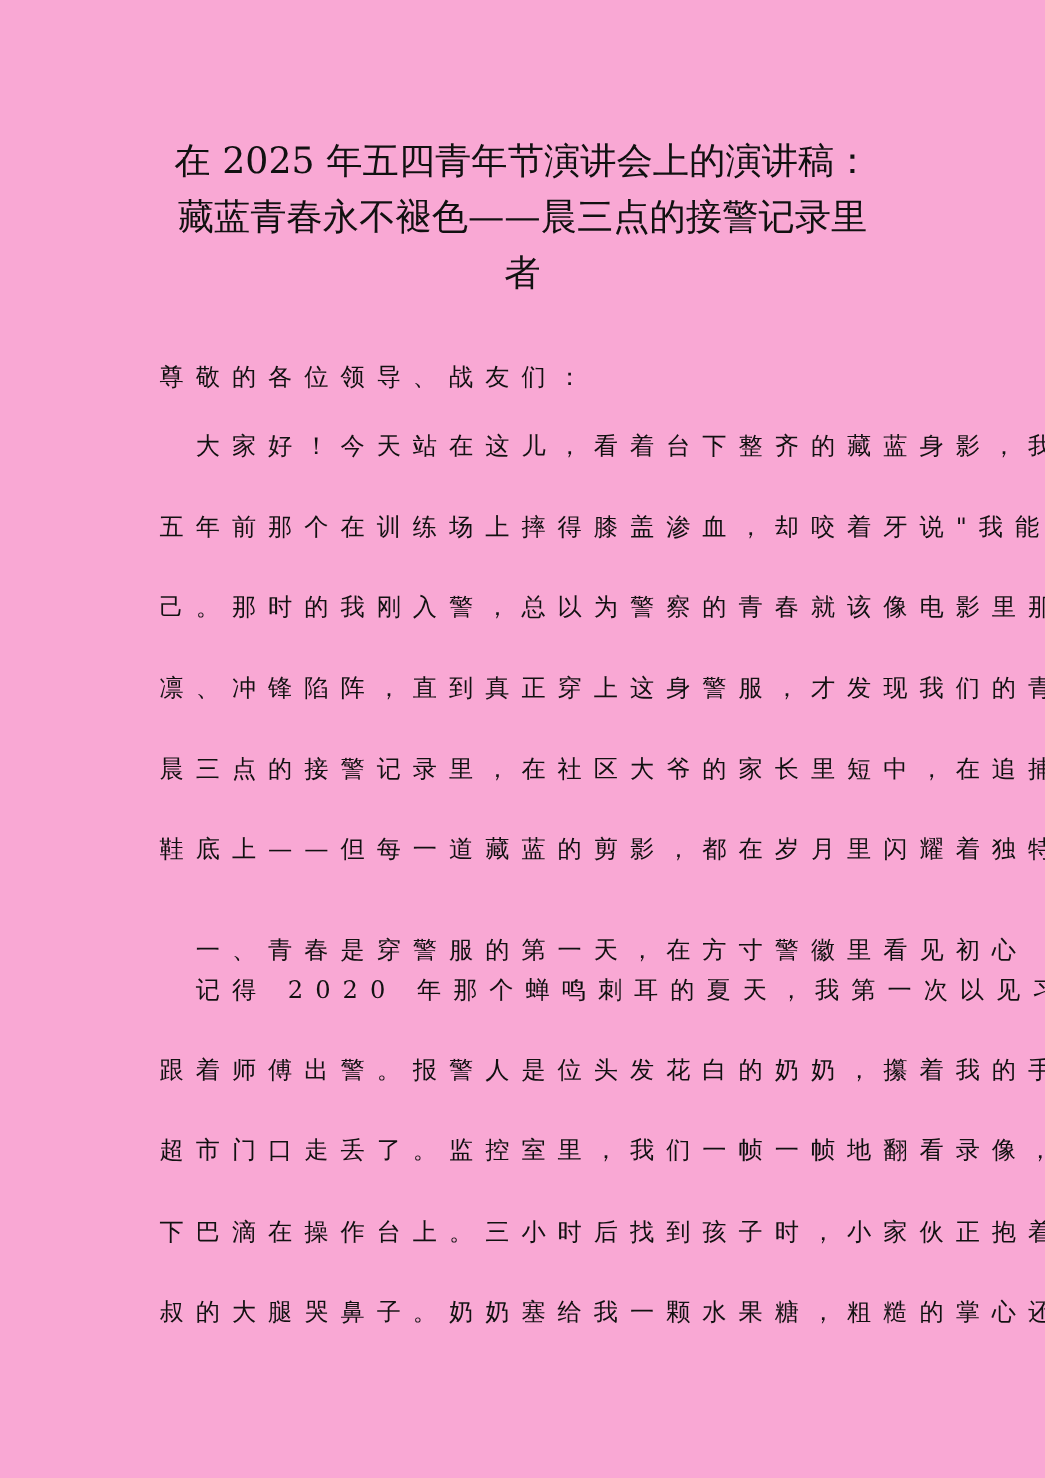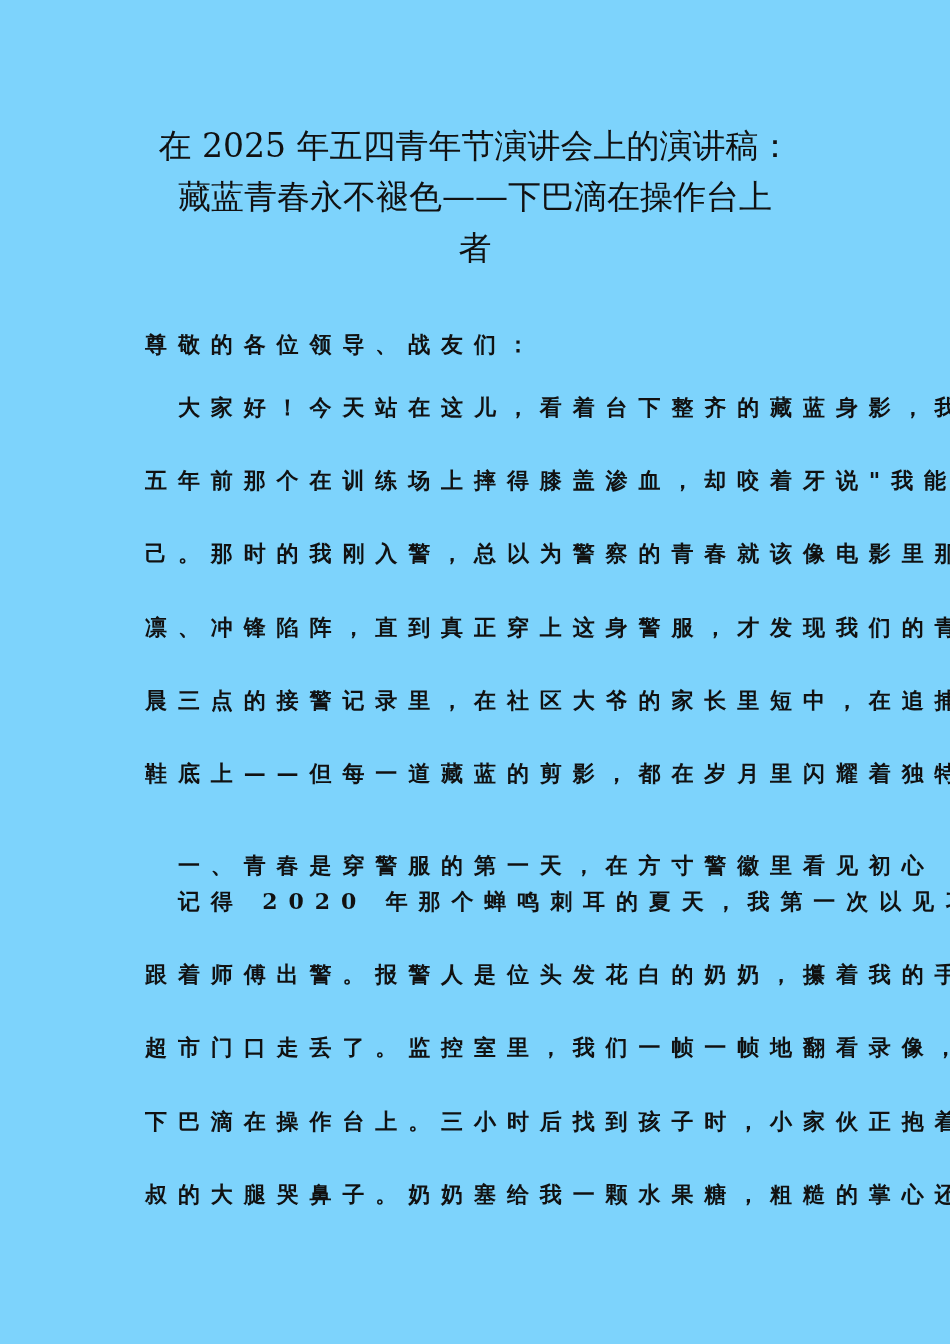--- a/index.html
+++ b/index.html
@@ -13,21 +13,21 @@
       overflow: hidden;
       position: relative;
       font-family: "DejaVu Serif", "Liberation Serif", serif;
       color: #111111;
     }
     .page {
       position: absolute;
       left: 0; top: 0;
       width: 950px;
       height: 1344px;
-      background: #7dd3fc;
+      background: #f9a8d4;
     }
     .title {
       position: absolute;
       left: 140px;
       width: 670px;
       top: 120px;
       text-align: center;
       font-size: 33px;
       line-height: 51px;
       letter-spacing: 0px;
@@ -39,31 +39,30 @@
     }
     .body-line {
       position: absolute;
       left: 145px;
       width: 670px;
       font-size: 22px;
       letter-spacing: 10.9px;
       white-space: nowrap;
       line-height: 30px;
       color: #111;
-      font-weight: bold;
     }
   </style>
 </head>
 <body>
 
 <div class="page">
 
   <div class="title">
     <span class="tline">在 2025 年五四青年节演讲会上的演讲稿：</span>
-    <span class="tline">藏蓝青春永不褪色——下巴滴在操作台上</span>
+    <span class="tline">藏蓝青春永不褪色——晨三点的接警记录里</span>
     <span class="tline">者</span>
   </div>
 
   <div class="body-line" style="top:329px;">尊敬的各位领导、战友们：</div>
 
   <div class="body-line" style="top:392px;">　大家好！今天站在这儿，看着台下整齐的藏蓝身影，我忽然想起</div>
   <div class="body-line" style="top:465px;">五年前那个在训练场上摔得膝盖渗血，却咬着牙说"我能行"的自</div>
   <div class="body-line" style="top:538px;">己。那时的我刚入警，总以为警察的青春就该像电影里那样威风凛</div>
   <div class="body-line" style="top:612px;">凛、冲锋陷阵，直到真正穿上这身警服，才发现我们的青春藏在凌</div>
   <div class="body-line" style="top:685px;">晨三点的接警记录里，在社区大爷的家长里短中，在追捕时磨破的</div>

